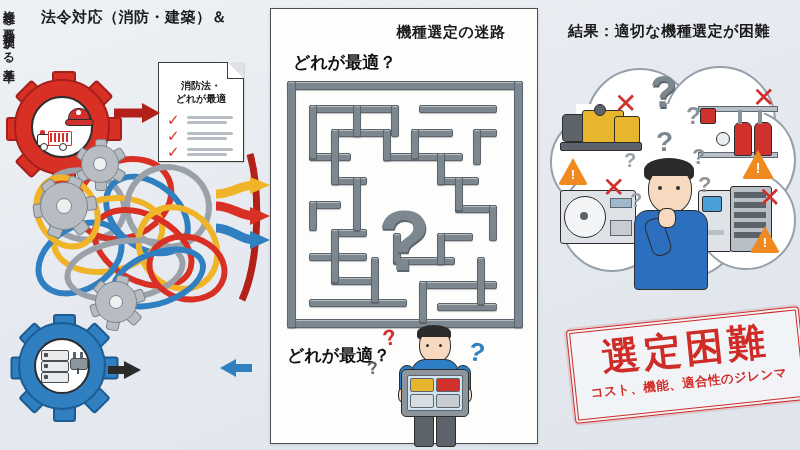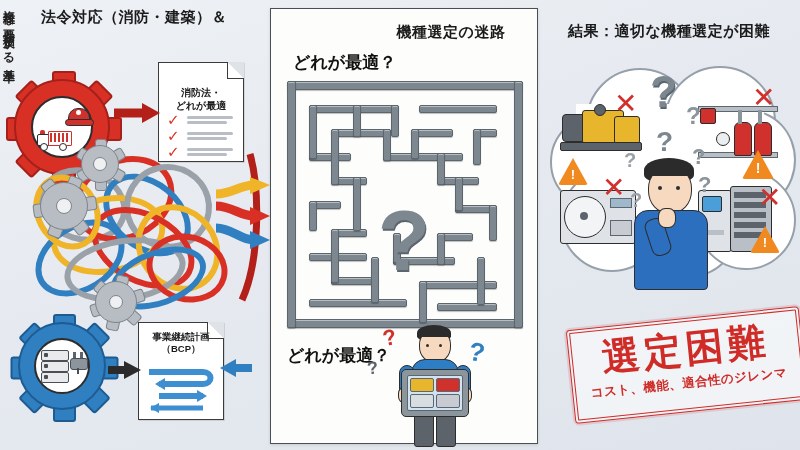--- a/index.html
+++ b/index.html
@@ -137,21 +137,21 @@
 
       <div style="position:absolute;left:55px;top:31px;width:28px;height:20px;">
         <div style="position:absolute;left:3px;top:2px;width:20px;height:13px;background:#d0312d;border:1.4px solid #2d2d2d;border-radius:10px 10px 2px 2px"></div>
         <div style="position:absolute;left:0;top:13px;width:27px;height:5px;background:#d0312d;border:1.4px solid #2d2d2d;border-radius:7px"></div>
         <div style="position:absolute;left:11px;top:4px;width:5px;height:5px;background:#fff;border-radius:50%"></div>
       </div>
     </div>
 
     <div class="doc" style="left:158px;top:62px;width:84px;height:98px;">
       <div class="fold"></div>
-      <div class="dtitle" style="margin-top:24px;font-size:10px;">
+      <div class="dtitle" style="margin-top:17px;font-size:10px;">
         <div>消防法・</div>
         <div>どれが最適</div>
       </div>
       <div class="chk" style="left:8px;top:48px;font-size:15px;">✓</div>
       <div class="chk" style="left:8px;top:64px;font-size:15px;">✓</div>
       <div class="chk" style="left:8px;top:80px;font-size:15px;">✓</div>
       <div class="ln" style="left:28px;top:53px;width:46px;height:3px"></div>
       <div class="ln" style="left:28px;top:58px;width:40px;height:3px"></div>
       <div class="ln" style="left:28px;top:69px;width:46px;height:3px"></div>
       <div class="ln" style="left:28px;top:74px;width:40px;height:3px"></div>
@@ -233,36 +233,20 @@
         <div style="position:absolute;left:3px;top:25px;width:4px;height:4px;background:#4a4f55;border-radius:1px"></div>
       </div>
       <div style="position:absolute;left:56px;top:34px;width:16px;height:22px;">
         <div style="position:absolute;left:3px;top:0;width:3px;height:6px;background:#5c636b"></div>
         <div style="position:absolute;left:10px;top:0;width:3px;height:6px;background:#5c636b"></div>
         <div style="position:absolute;left:0px;top:6px;width:16px;height:10px;background:#8c949c;border:1.4px solid #4a4f55;border-radius:3px"></div>
         <div style="position:absolute;left:7px;top:16px;width:2px;height:6px;background:#4a4f55"></div>
       </div>
     </div>
 
-    <div class="doc" style="left:138px;top:322px;width:84px;height:96px;">
-      <div class="fold"></div>
-      <div class="dtitle" style="margin-top:8px;font-size:9.5px;">
-        <div>事業継続計画</div>
-        <div>（BCP）</div>
-      </div>
-      <svg style="position:absolute;left:6px;top:42px;width:72px;height:48px">
-        <path d="M4,7 L58,7" stroke="#3d8fd1" stroke-width="6" fill="none"></path>
-        <path d="M58,7 C68,7 68,19 58,19 L14,19" stroke="#3d8fd1" stroke-width="6" fill="none"></path>
-        <path d="M20,13 L10,19 L20,25 Z" fill="#3d8fd1"></path>
-        <path d="M14,31 L58,31" stroke="#3d8fd1" stroke-width="6" fill="none"></path>
-        <path d="M52,25 L62,31 L52,37 Z" fill="#3d8fd1"></path>
-        <path d="M6,43 L58,43" stroke="#3d8fd1" stroke-width="5" fill="none"></path>
-        <path d="M14,38 L5,43 L14,48 Z" fill="#3d8fd1"></path>
-      </svg>
-    </div>
 
     <svg style="position:absolute;left:108px;top:358px;width:36px;height:24px">
       <path d="M0,12 L20,12" stroke="#2b2b2b" stroke-width="8" fill="none"></path>
       <path d="M16,3 L33,12 L16,21 Z" fill="#2b2b2b"></path>
     </svg>
     <svg style="position:absolute;left:218px;top:356px;width:34px;height:24px">
       <path d="M34,12 L14,12" stroke="#2f7fc1" stroke-width="8" fill="none"></path>
       <path d="M18,3 L2,12 L18,21 Z" fill="#2f7fc1"></path>
     </svg>
 

